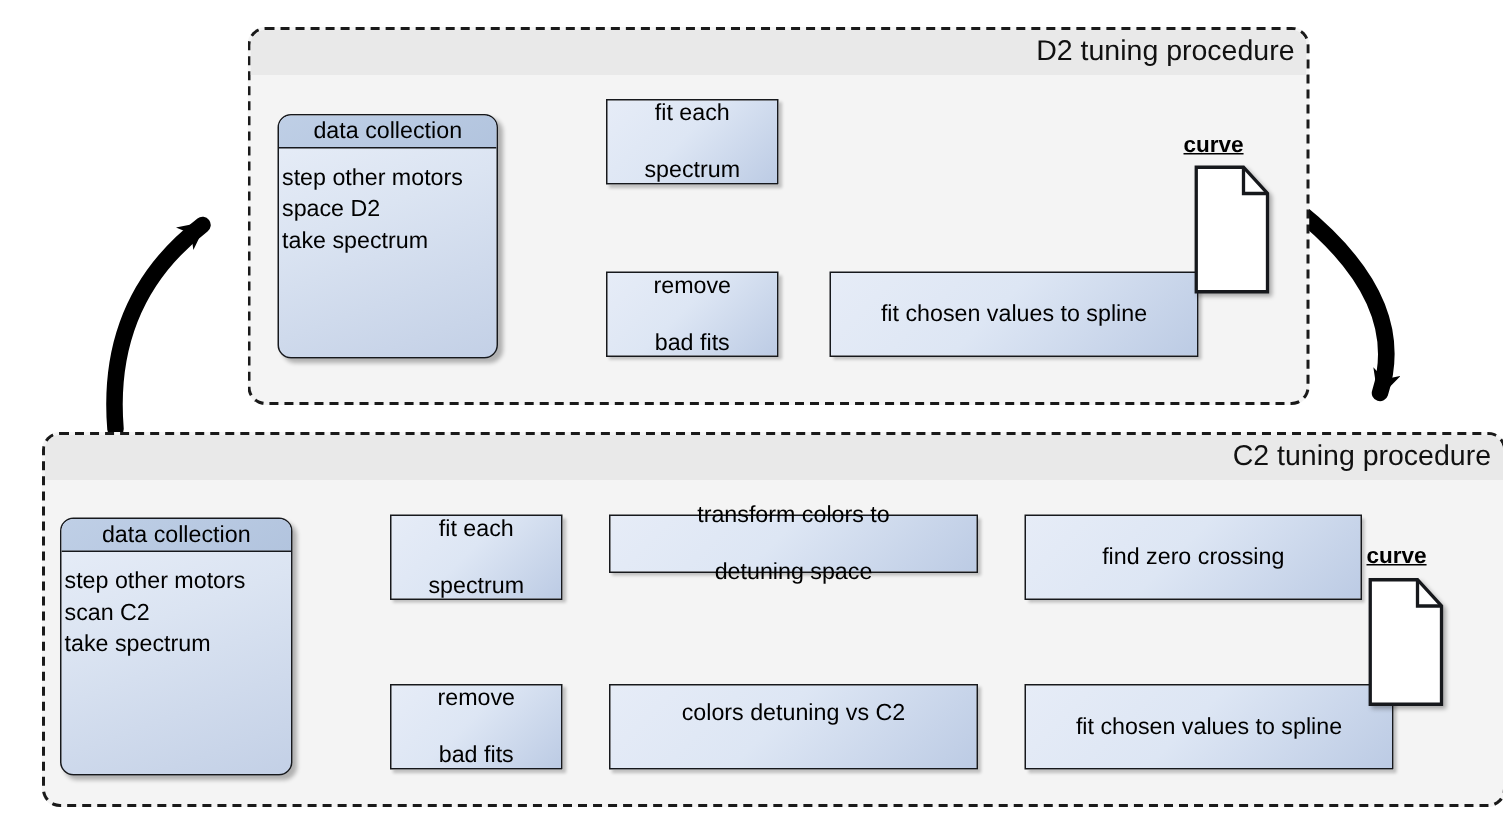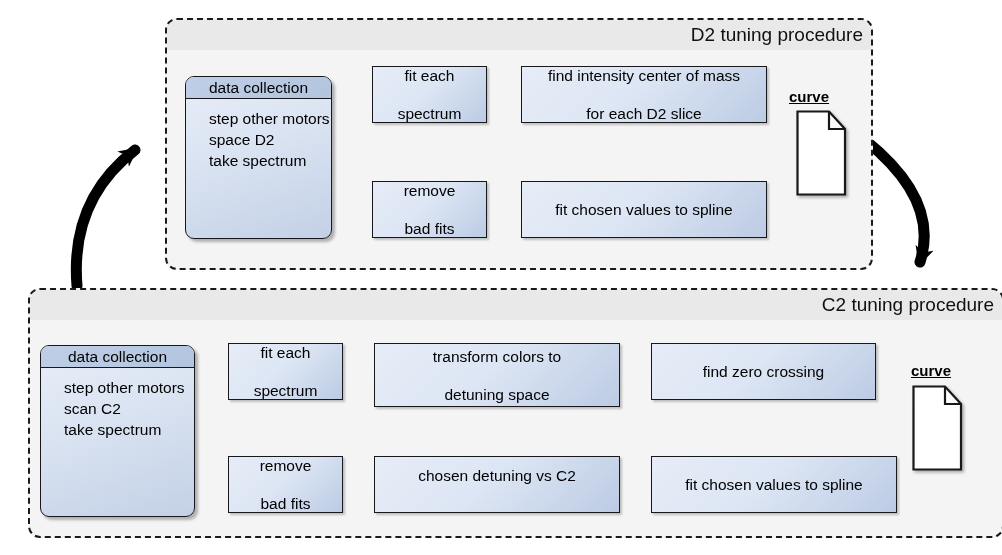--- a/index.html
+++ b/index.html
@@ -13,32 +13,32 @@
   .container-header{position:absolute;left:0;right:0;top:0;height:30px;
                     background:#e9e9e9;box-sizing:border-box;}
   .container-title{position:absolute;right:8px;top:3px;font-size:19px;
                    line-height:24px;color:#111;white-space:nowrap;margin-left:35px;}
 
   
   .node{position:absolute;box-sizing:border-box;border:1.6px solid #16181c;
         background:linear-gradient(135deg,#e6ecf7 0%,#dde6f4 45%,#bccbe4 100%);
         display:flex;align-items:center;justify-content:center;text-align:center;
         font-size:15.5px;line-height:19px;color:#000;
-        box-shadow:2px 2px 2px rgba(0,0,0,.22);}
+        box-shadow:2px 2px 2px rgba(0,0,0,.22);margin-left:32px;}
   .node span{display:block;padding:0 4px;}
 
   
   .dcbox{position:absolute;box-sizing:border-box;border:1.6px solid #16181c;
          border-radius:9px;overflow:hidden;background:linear-gradient(160deg,#e8eef8 0%,#dbe4f2 40%,#c3d0e6 100%);
          box-shadow:3px 3px 3px rgba(0,0,0,.28);}
   .dchead{height:22px;box-sizing:border-box;border-bottom:1.6px solid #16181c;
           background:linear-gradient(150deg,#bfcfe6 0%,#b2c4de 100%);
           display:flex;align-items:center;justify-content:center;
           font-size:15.5px;color:#000;}
-  .dcbody{padding:9px 0 0 23px;font-size:15.5px;line-height:21px;color:#000;}
+  .dcbody{padding:9px 0 0 2px;font-size:15.5px;line-height:21px;color:#000;}
   .dcbody div{white-space:nowrap;}
 
   
   .doc{position:absolute;filter:drop-shadow(2px 2px 1.5px rgba(0,0,0,.30));}
   .doclabel{position:absolute;font-size:15px;font-weight:bold;color:#000;white-space:nowrap;text-decoration:underline;}
 
   
   #wires{position:absolute;left:0;top:0;width:1002px;height:555px;pointer-events:none;}
 </style>
 </head>
@@ -127,26 +127,20 @@
     </span>
   </div>
 
   <div class="node" style="left:372px;top:181px;width:115px;height:57px;">
     <span>
       <span>remove</span><br>
       <span>bad fits</span>
     </span>
   </div>
 
-  <div class="node" style="left:521px;top:66px;width:246px;height:57px;">
-    <span>
-      <span>find intensity center of mass</span><br>
-      <span>for each D2 slice</span>
-    </span>
-  </div>
 
   <div class="node" style="left:521px;top:181px;width:246px;height:57px;">
     <span>fit chosen values to spline</span>
   </div>
 
   <div class="doclabel" style="left:789px;top:88px;">curve</div>
   <svg class="doc" style="left:796px;top:110px;" width="52" height="86" viewBox="0 0 52 86" xmlns="http://www.w3.org/2000/svg">
     <path d="M1.5,1.5 H33 L49,19 V84.5 H1.5 Z" fill="#ffffff" stroke="#16181c" stroke-width="2.2" stroke-linejoin="miter"></path>
     <path d="M33,1.5 V19 H49" fill="none" stroke="#16181c" stroke-width="2.2"></path>
   </svg>
@@ -172,30 +166,30 @@
     </span>
   </div>
 
   <div class="node" style="left:228px;top:456px;width:115px;height:57px;">
     <span>
       <span>remove</span><br>
       <span>bad fits</span>
     </span>
   </div>
 
-  <div class="node" style="left:374px;top:343px;width:246px;height:64px;">
+  <div class="node" style="left:374px;top:343px;width:246px;height:39px;">
     <span>
       <span>transform colors to</span><br>
       <span>detuning space</span>
     </span>
   </div>
 
   <div class="node" style="left:374px;top:456px;width:246px;height:57px;">
     <span>
-      <span>chosen detuning vs C2</span><br>
+      <span>colors detuning vs C2</span><br>
     </span>
   </div>
 
   <div class="node" style="left:651px;top:343px;width:225px;height:57px;">
     <span>find zero crossing</span>
   </div>
 
   <div class="node" style="left:651px;top:456px;width:246px;height:57px;">
     <span>fit chosen values to spline</span>
   </div>

